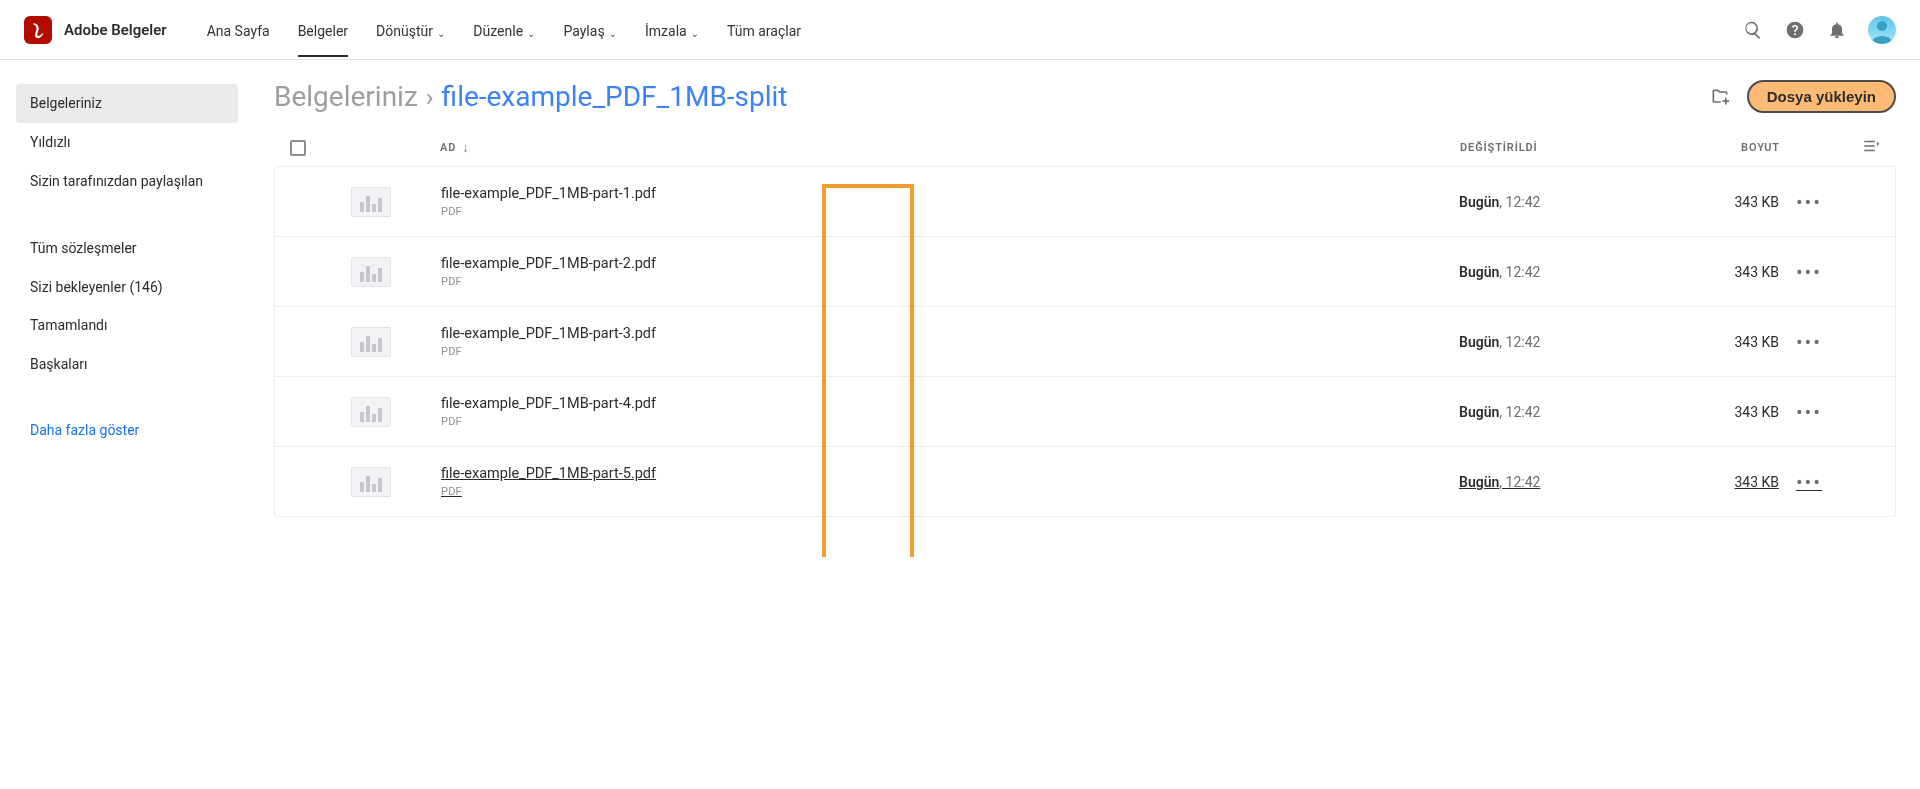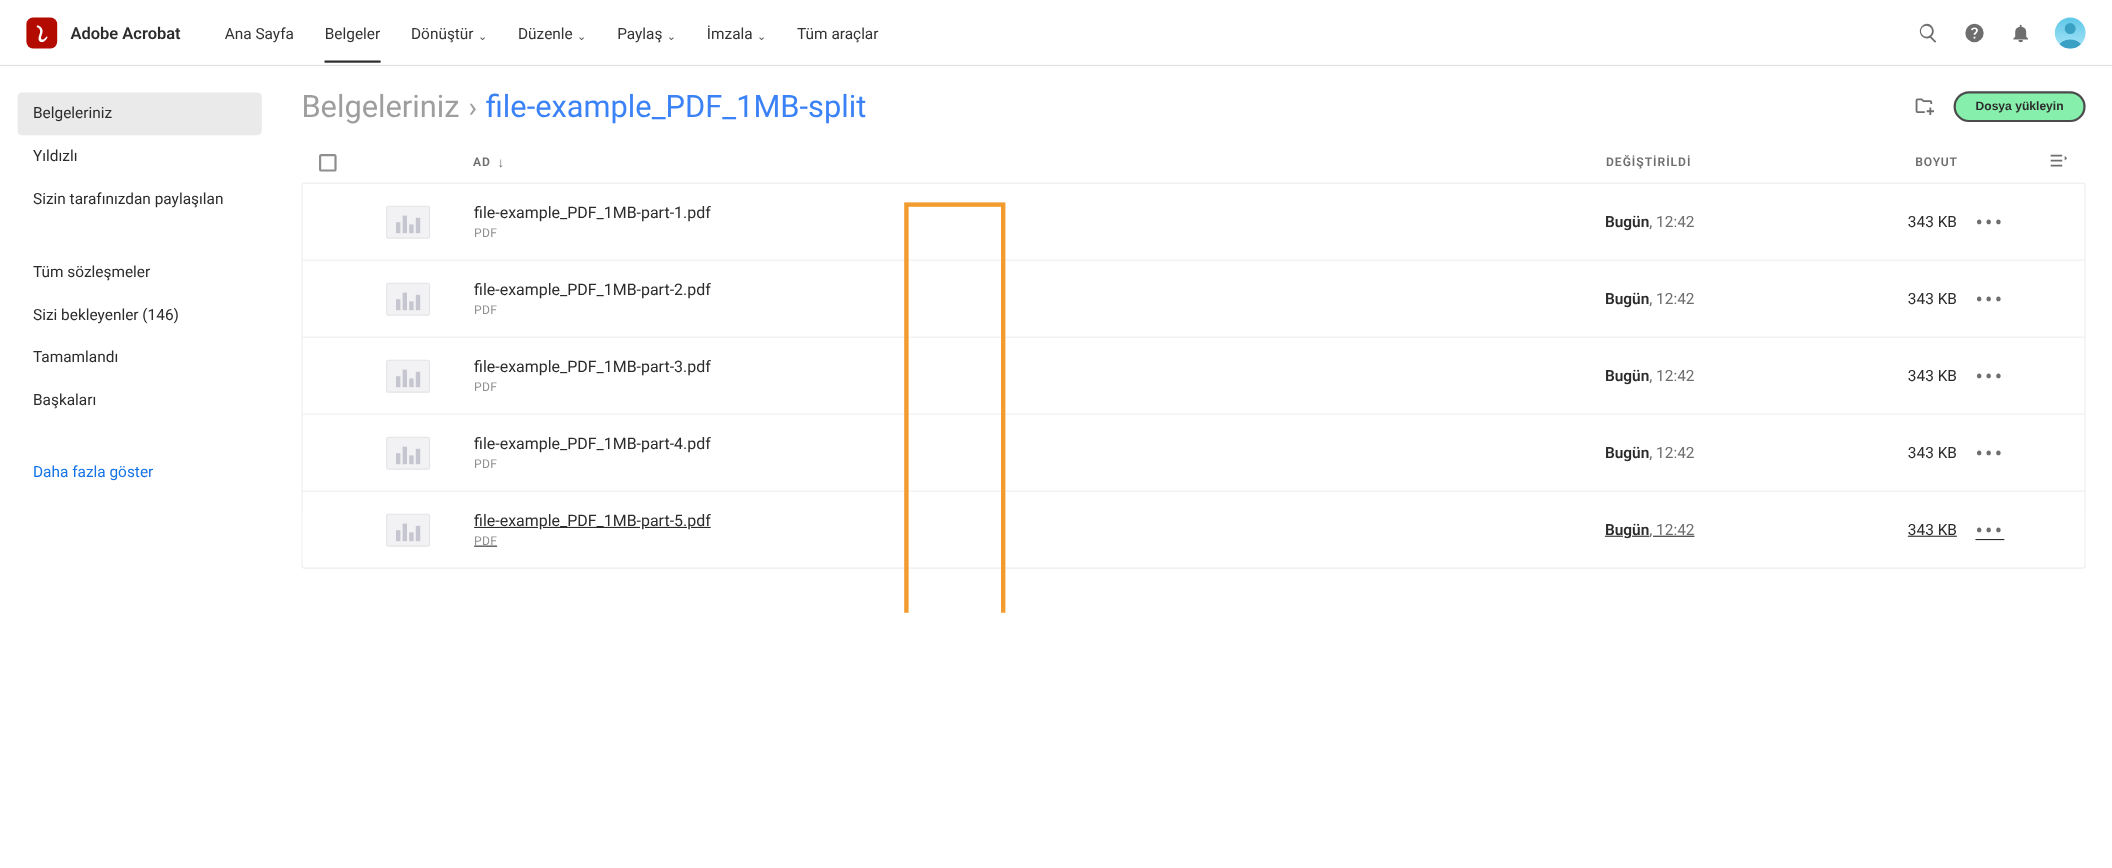--- a/index.html
+++ b/index.html
@@ -90,40 +90,40 @@
   }
   .breadcrumb .crumb-root { color: #9e9e9e; }
   .breadcrumb .crumb-sep { color: #9e9e9e; font-size: 26px; }
   .breadcrumb .crumb-cur { color: #3b82f6; font-weight: 400; }
   .head-actions { margin-left: auto; display: flex; align-items: center; gap: 16px; }
   .folder-add-icon { color:#6e6e6e; cursor:pointer; }
   .upload-btn {
     border: 2px solid #4b4b4b;
     border-radius: 20px;
     padding: 6px 18px;
-    font-size: 11px;
+    font-size: 15px;
     font-weight: 600;
     color: #2c2c2c;
-    background: #86efac;
+    background: #fdba74;
     cursor: pointer;
   }
 
   
   .table-head {
     display: flex;
     align-items: center;
     padding: 8px 16px;
     color: #6e6e6e;
     font-size: 11px;
     letter-spacing: 0.08em;
     font-weight: 600;
   }
   .col-check { width: 60px; display:flex; align-items:center; }
   .col-thumb { width: 80px; }
-  .col-name { flex: 1; display:flex; align-items:center; gap:6px; }
+  .col-name { flex: 1; display:flex; align-items:center; gap:6px;margin-left:10px; }
   .col-mod  { width: 200px; }
   .col-size { width: 120px; text-align: right; }
   .col-actions { width: 60px; text-align: center; }
   .col-view { width: 40px; text-align:right; }
   .checkbox {
     width: 16px; height: 16px;
     border: 2px solid #8e8e8e; border-radius: 2px;
   }
   .sort-arrow { font-size: 12px; color:#6e6e6e; }
 
@@ -171,21 +171,21 @@
 </style>
 </head>
 <body>
 
 <div class="topbar">
   <div class="logo-box">
     <svg viewBox="0 0 24 24">
         <path d="M6 3c4 0 7 3 7 7 0 3-2 6-2 8 0 1 1 2 2 2s3-1 5-4l1 1c-2 4-5 6-7 6-2 0-4-1-4-4 0-3 2-6 2-9 0-3-2-5-4-5V3z"></path>
       </svg>
   </div>
-  <div class="app-name">Adobe Acrobat</div>
+  <div class="app-name">Adobe Belgeler</div>
 
   <div class="nav" id="nav">
       <div class="nav-item">
         <span>Ana Sayfa</span>
       </div>
       <div class="nav-item active">
         <span>Belgeler</span>
       </div>
       <div class="nav-item">
         <span>Dönüştür</span>

